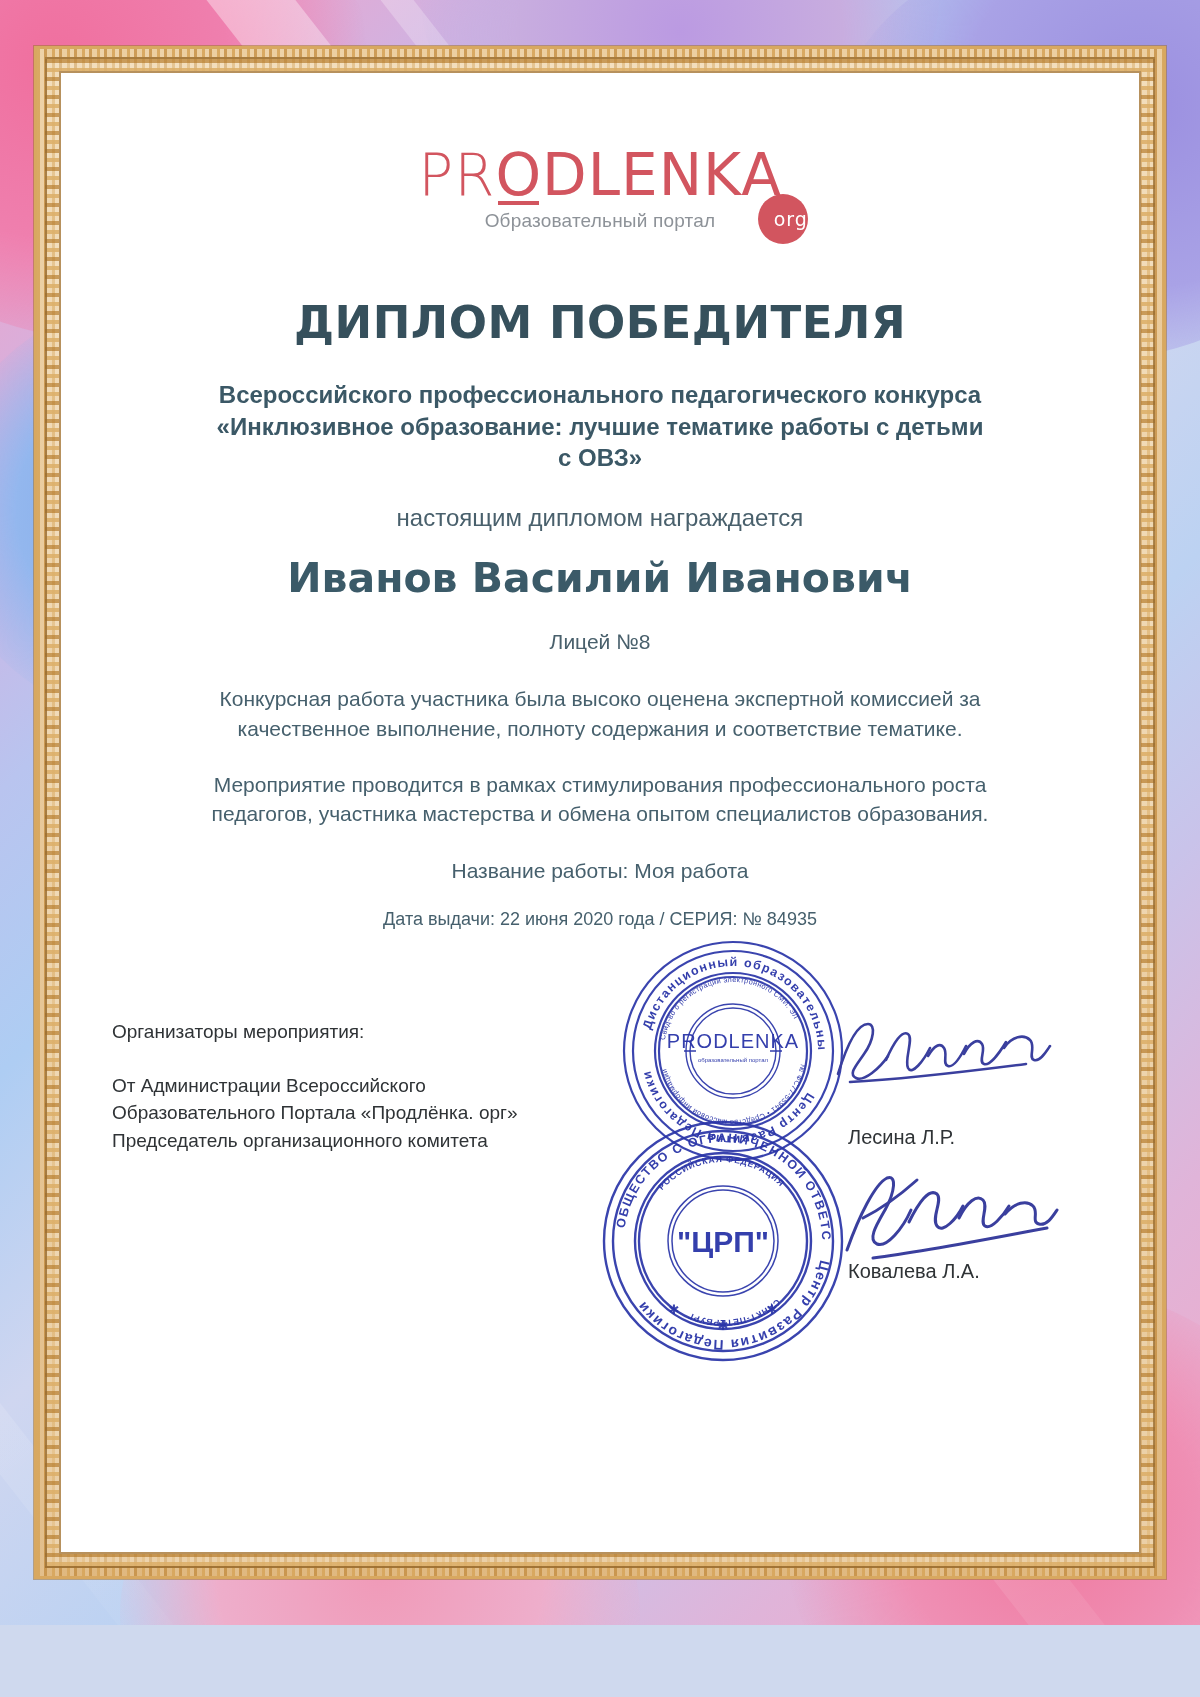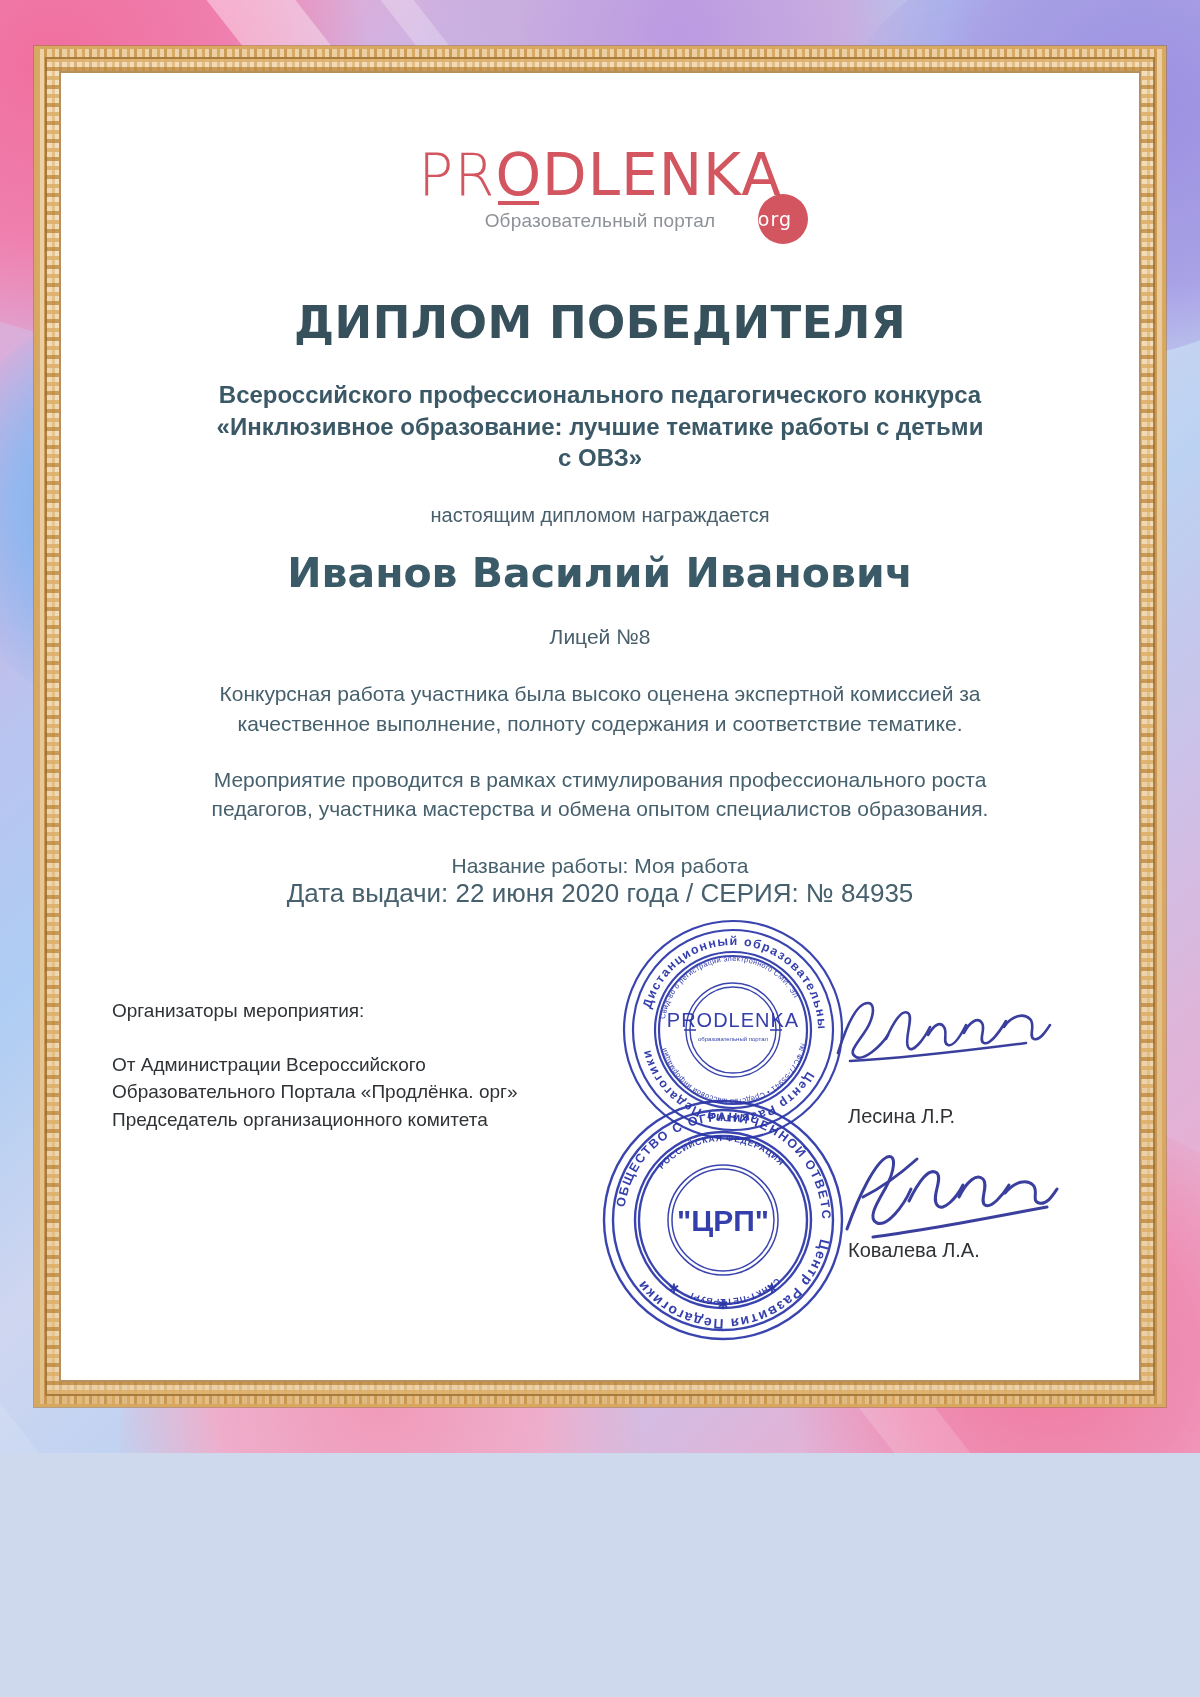--- a/index.html
+++ b/index.html
@@ -3,21 +3,21 @@
 <meta charset="utf-8">
 <style>
   html,body{margin:0;padding:0;}
   body{
     width:1200px;height:1697px;
     font-family:"Liberation Sans", sans-serif;
     overflow:hidden;
     background:#cfd9ee;
   }
   #page{
-    position:relative;width:1200px;height:1453px;overflow:hidden;
+    position:relative;width:1200px;height:1625px;overflow:hidden;
   }
   
   .bg-base{
     position:absolute;inset:0;
     background:
       linear-gradient(135deg,#f4a9c8 0%,#e9a7cf 8%,#cdb4e4 18%,#b9c4ef 28%,#aecdf3 38%,#cfd6f0 50%,#bcd2f2 62%,#c9c3ea 72%,#e0b4d9 84%,#f2a9c6 100%);
   }
   .bg-blob{position:absolute;border-radius:50%;filter:blur(0px);}
   .blob1{left:-170px;top:-120px;width:560px;height:460px;
     background:radial-gradient(circle at 40% 40%,#f06f9e 0%,#ef7fae 40%,rgba(239,131,176,0) 72%);}
@@ -87,50 +87,50 @@
     font-family:"DejaVu Sans", sans-serif;line-height:1;white-space:nowrap;
   }
   .logo-word .thin{font-weight:300;}
   .logo-o{position:relative;display:inline-block;}
   .logo-o:after{
     content:"";position:absolute;left:6%;right:6%;bottom:-1px;height:4px;background:#d2555f;
   }
   .org-badge{
     position:absolute;right:-26px;bottom:-12px;
     width:50px;height:50px;border-radius:50%;background:#d2555f;color:#fff;
-    font-size:19px;line-height:50px;text-align:left;font-family:"DejaVu Sans", sans-serif;
+    font-size:19px;line-height:50px;text-align:right;font-family:"DejaVu Sans", sans-serif;
   }
   .logo-sub{
     margin-top:6px;font-size:19px;color:#8d9298;letter-spacing:.2px;
   }
 
   .doc-title{
     margin-top:64px;font-size:45px;font-weight:bold;letter-spacing:.5px;color:#36505c;
     font-family:"DejaVu Sans", sans-serif;
   }
   .contest{
     margin-top:30px;font-size:24px;font-weight:bold;line-height:1.32;color:#3b5866;
     padding:0 34px;
   }
-  .award-line{margin-top:30px;font-size:20px;color:#49606c;}
+  .award-line{margin-top:30px;font-size:24px;color:#49606c;}
   .recipient{
     margin-top:22px;font-size:41px;font-weight:bold;color:#3b5a68;
     font-family:"DejaVu Sans", sans-serif;
   }
   .org-name{margin-top:28px;font-size:21px;color:#49606c;}
   .place{
     margin-top:28px;font-size:40px;font-weight:bold;color:#fe0000;
     font-family:"DejaVu Sans", sans-serif;
   }
   .para{
     margin-top:30px;font-size:21px;line-height:1.42;color:#46606d;padding:0 34px;text-align:center;
   }
   .para.second{margin-top:26px;}
   .work-title{margin-top:30px;font-size:21px;color:#46606d;}
-  .issue-line{font-size:26px;color:#46606d;}
+  .issue-line{margin-top:26px;font-size:18px;color:#46606d;}
 
   
   .sig-area{position:relative;margin-top:46px;height:300px;text-align:left;}
   .sig-block{position:absolute;left:24px;font-size:19px;line-height:1.45;color:#2f3336;}
   .sig-block.b1{top:42px;}
   .sig-head{margin-bottom:26px;}
   .sig-block.b2{top:252px;}
   .sig-name{position:absolute;font-size:20px;color:#2f3336;}
   .sig-name.n1{left:760px;top:150px;}
   .sig-name.n2{left:760px;top:284px;}

